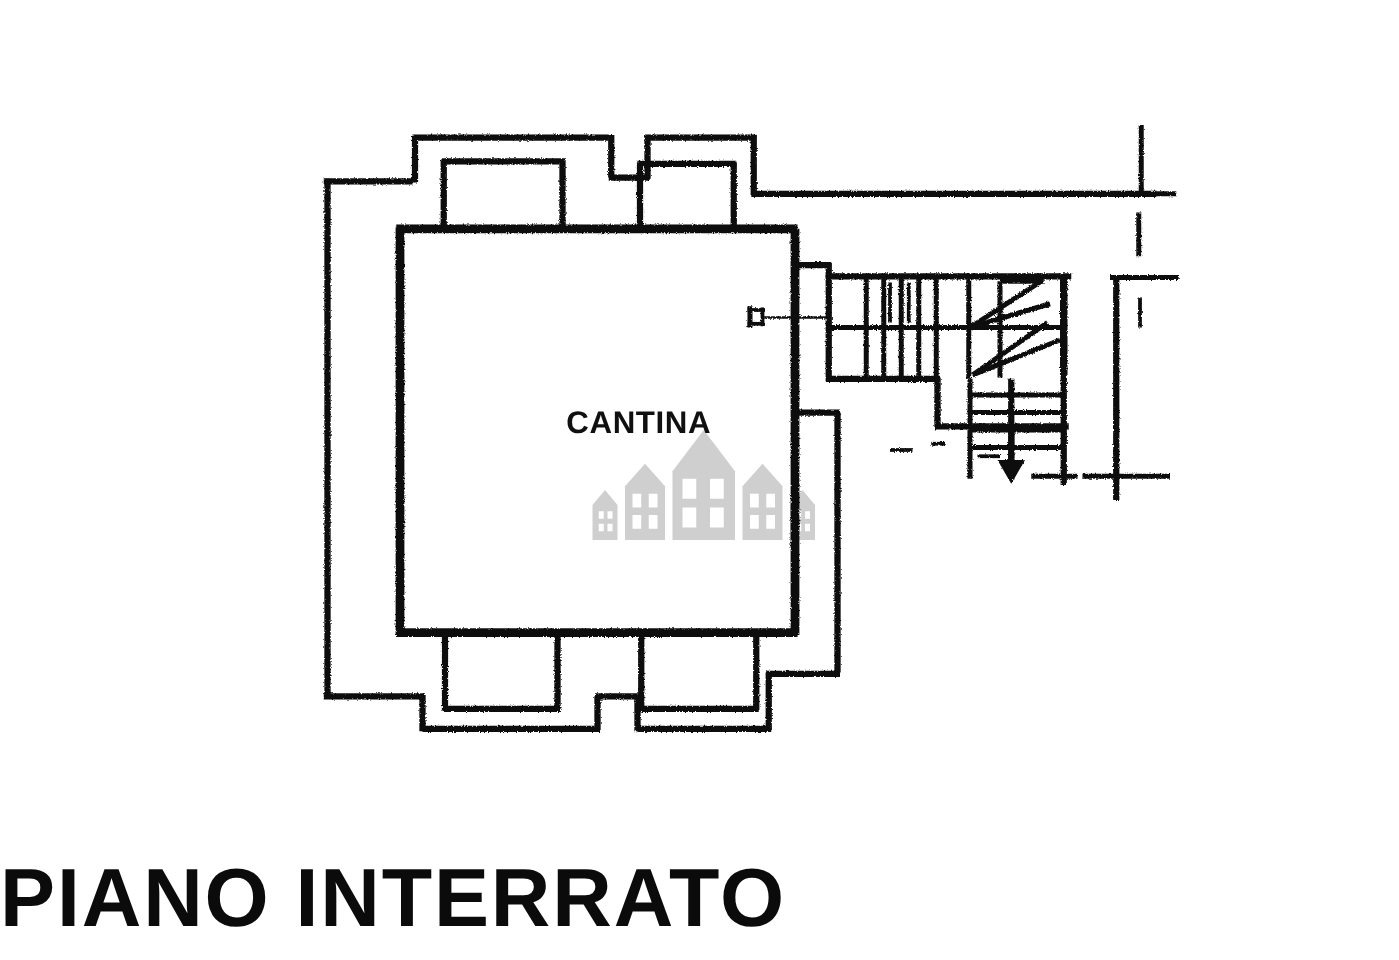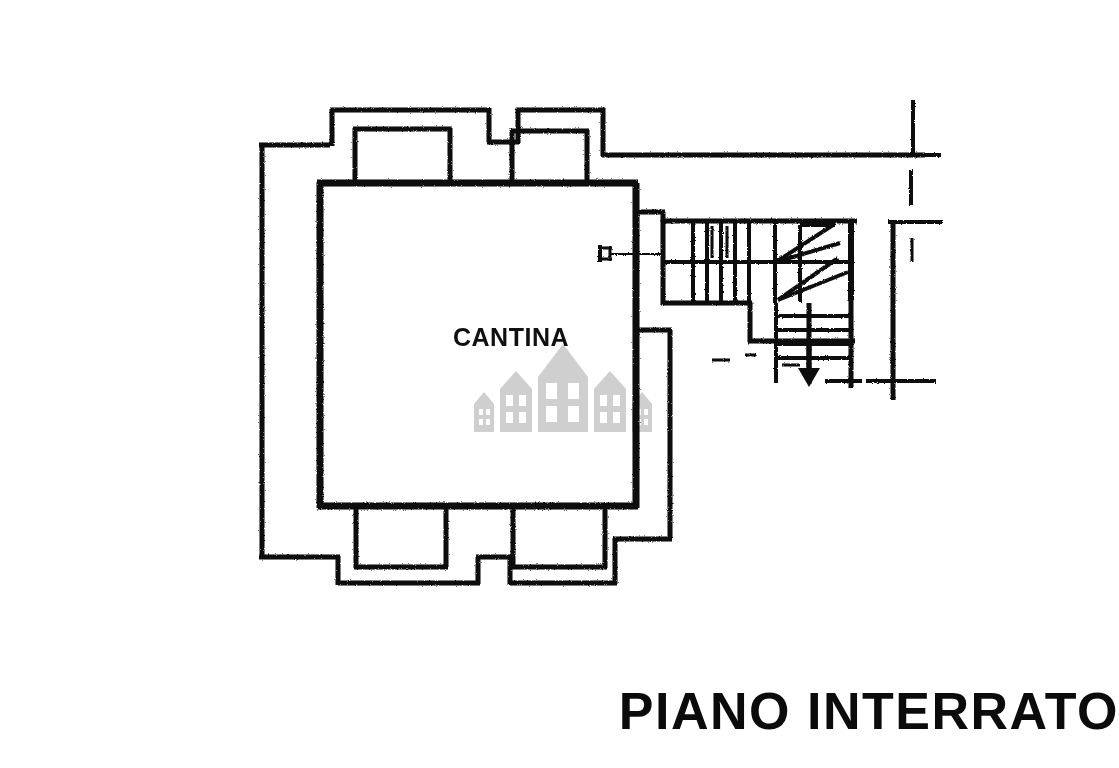--- a/index.html
+++ b/index.html
@@ -35,24 +35,24 @@
     font-weight: bold;
     fill: #101010;
     font-size: 25px;
     letter-spacing: 0.5px;
   }
   #plan-title {
     position: absolute;
     left: 0;
     right: 0;
     top: 685px;
-    text-align: right;
+    text-align: left;
     font-family: "Liberation Sans", sans-serif;
     font-weight: bold;
-    font-size: 52px;
+    font-size: 66px;
     letter-spacing: 1.5px;
     color: #0b0b0b;
     line-height: 1;
     white-space: nowrap;
   }
   .wm-house {
     fill: #cfcfcf;
   }
   .wm-win {
     fill: #ffffff;

